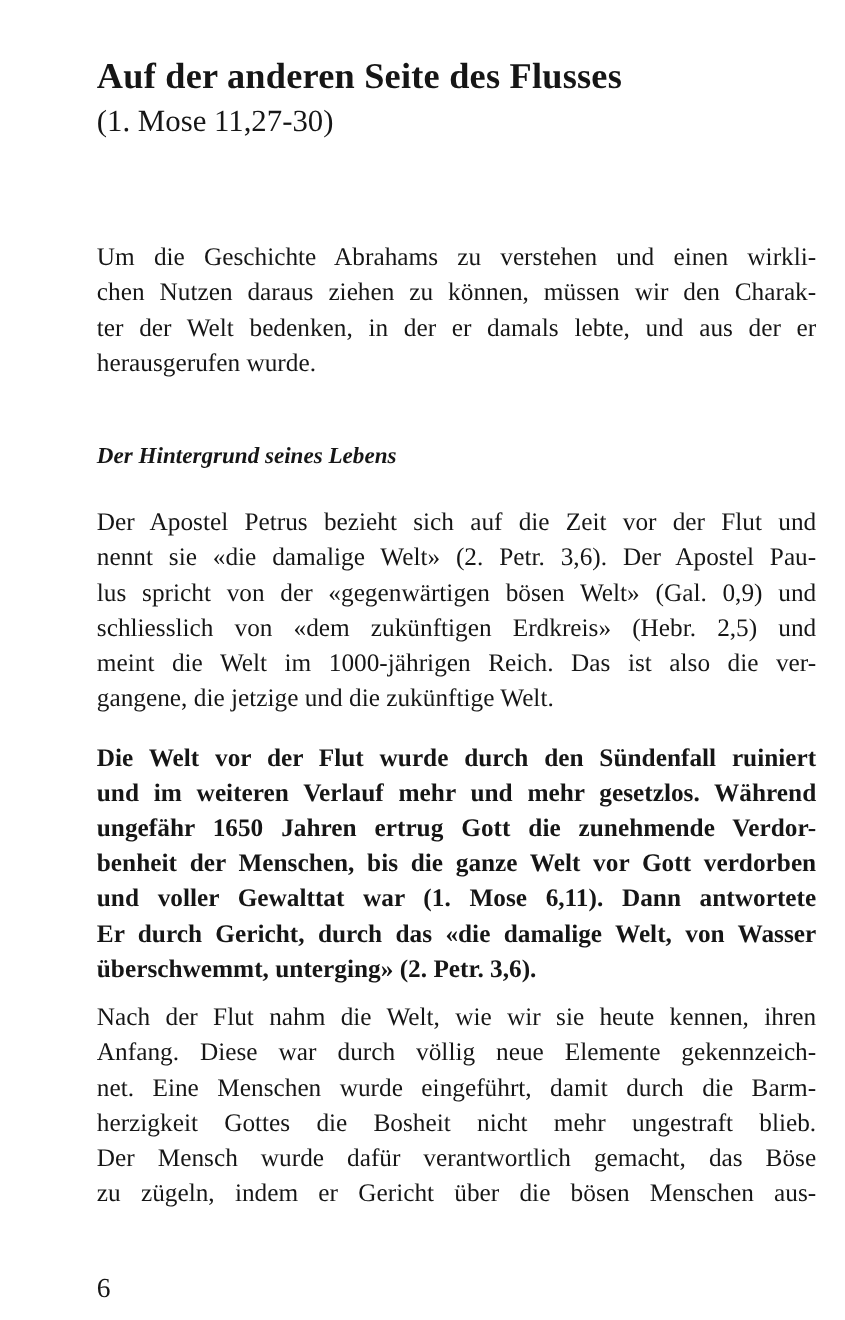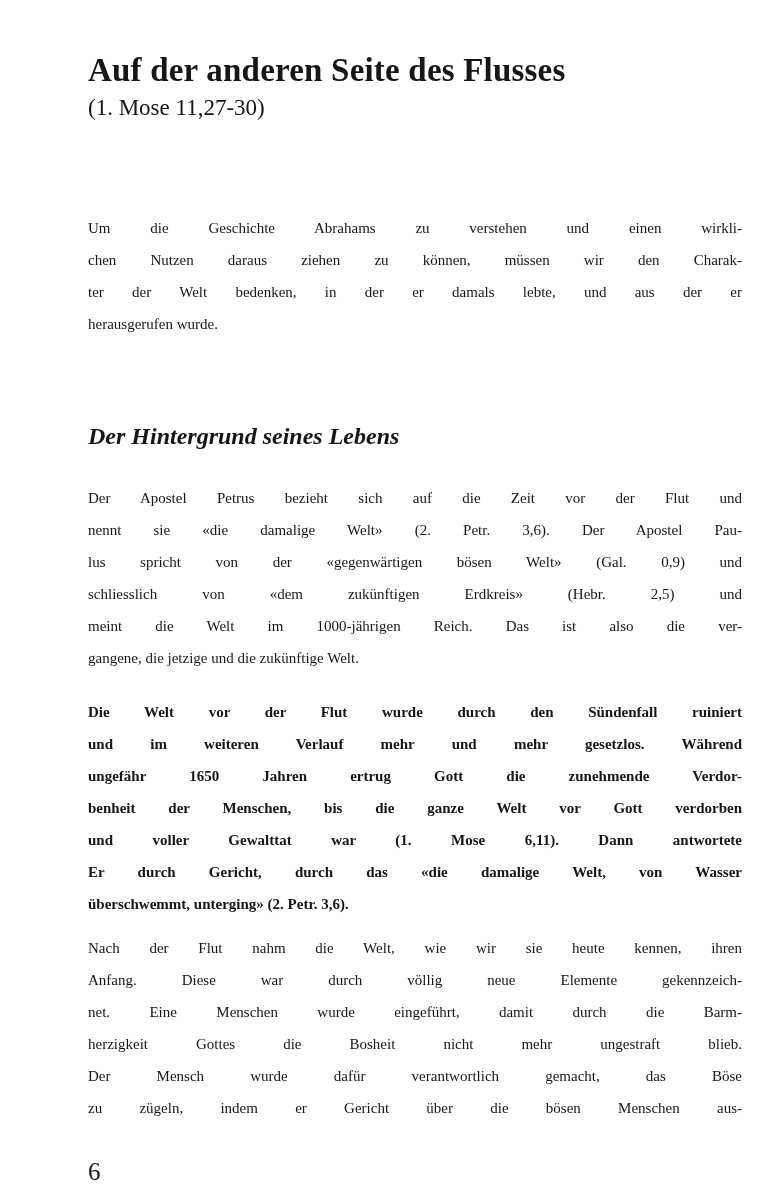--- a/index.html
+++ b/index.html
@@ -21,37 +21,37 @@
   }
   .title {
     margin-top: 52px;
     font-size: 33px;
     font-weight: bold;
     line-height: 1.15;
     letter-spacing: 0.2px;
   }
   .subtitle {
     margin-top: 4px;
-    font-size: 23px;
+    font-size: 28px;
     line-height: 1.2;
   }
   .paragraphs { margin-top: 0; }
   .paragraph.p1 { margin-top: 90px; }
   .section-heading {
-    margin-top: 82px;
-    font-size: 24px;
+    margin-top: 56px;
+    font-size: 21px;
     font-weight: bold;
     font-style: italic;
     line-height: 1.2;
   }
   .paragraph.p2 { margin-top: 32px; }
   .paragraph.p3 { margin-top: 22px; font-weight: bold; }
   .paragraph.p4 { margin-top: 12px; }
   .line {
-    font-size: 15px;
+    font-size: 23px;
     line-height: 32px;
     white-space: normal;
     text-align: justify;
     text-align-last: justify;
   }
   .line-last {
     text-align: justify;
     text-align-last: left;
   }
   .page-number {

